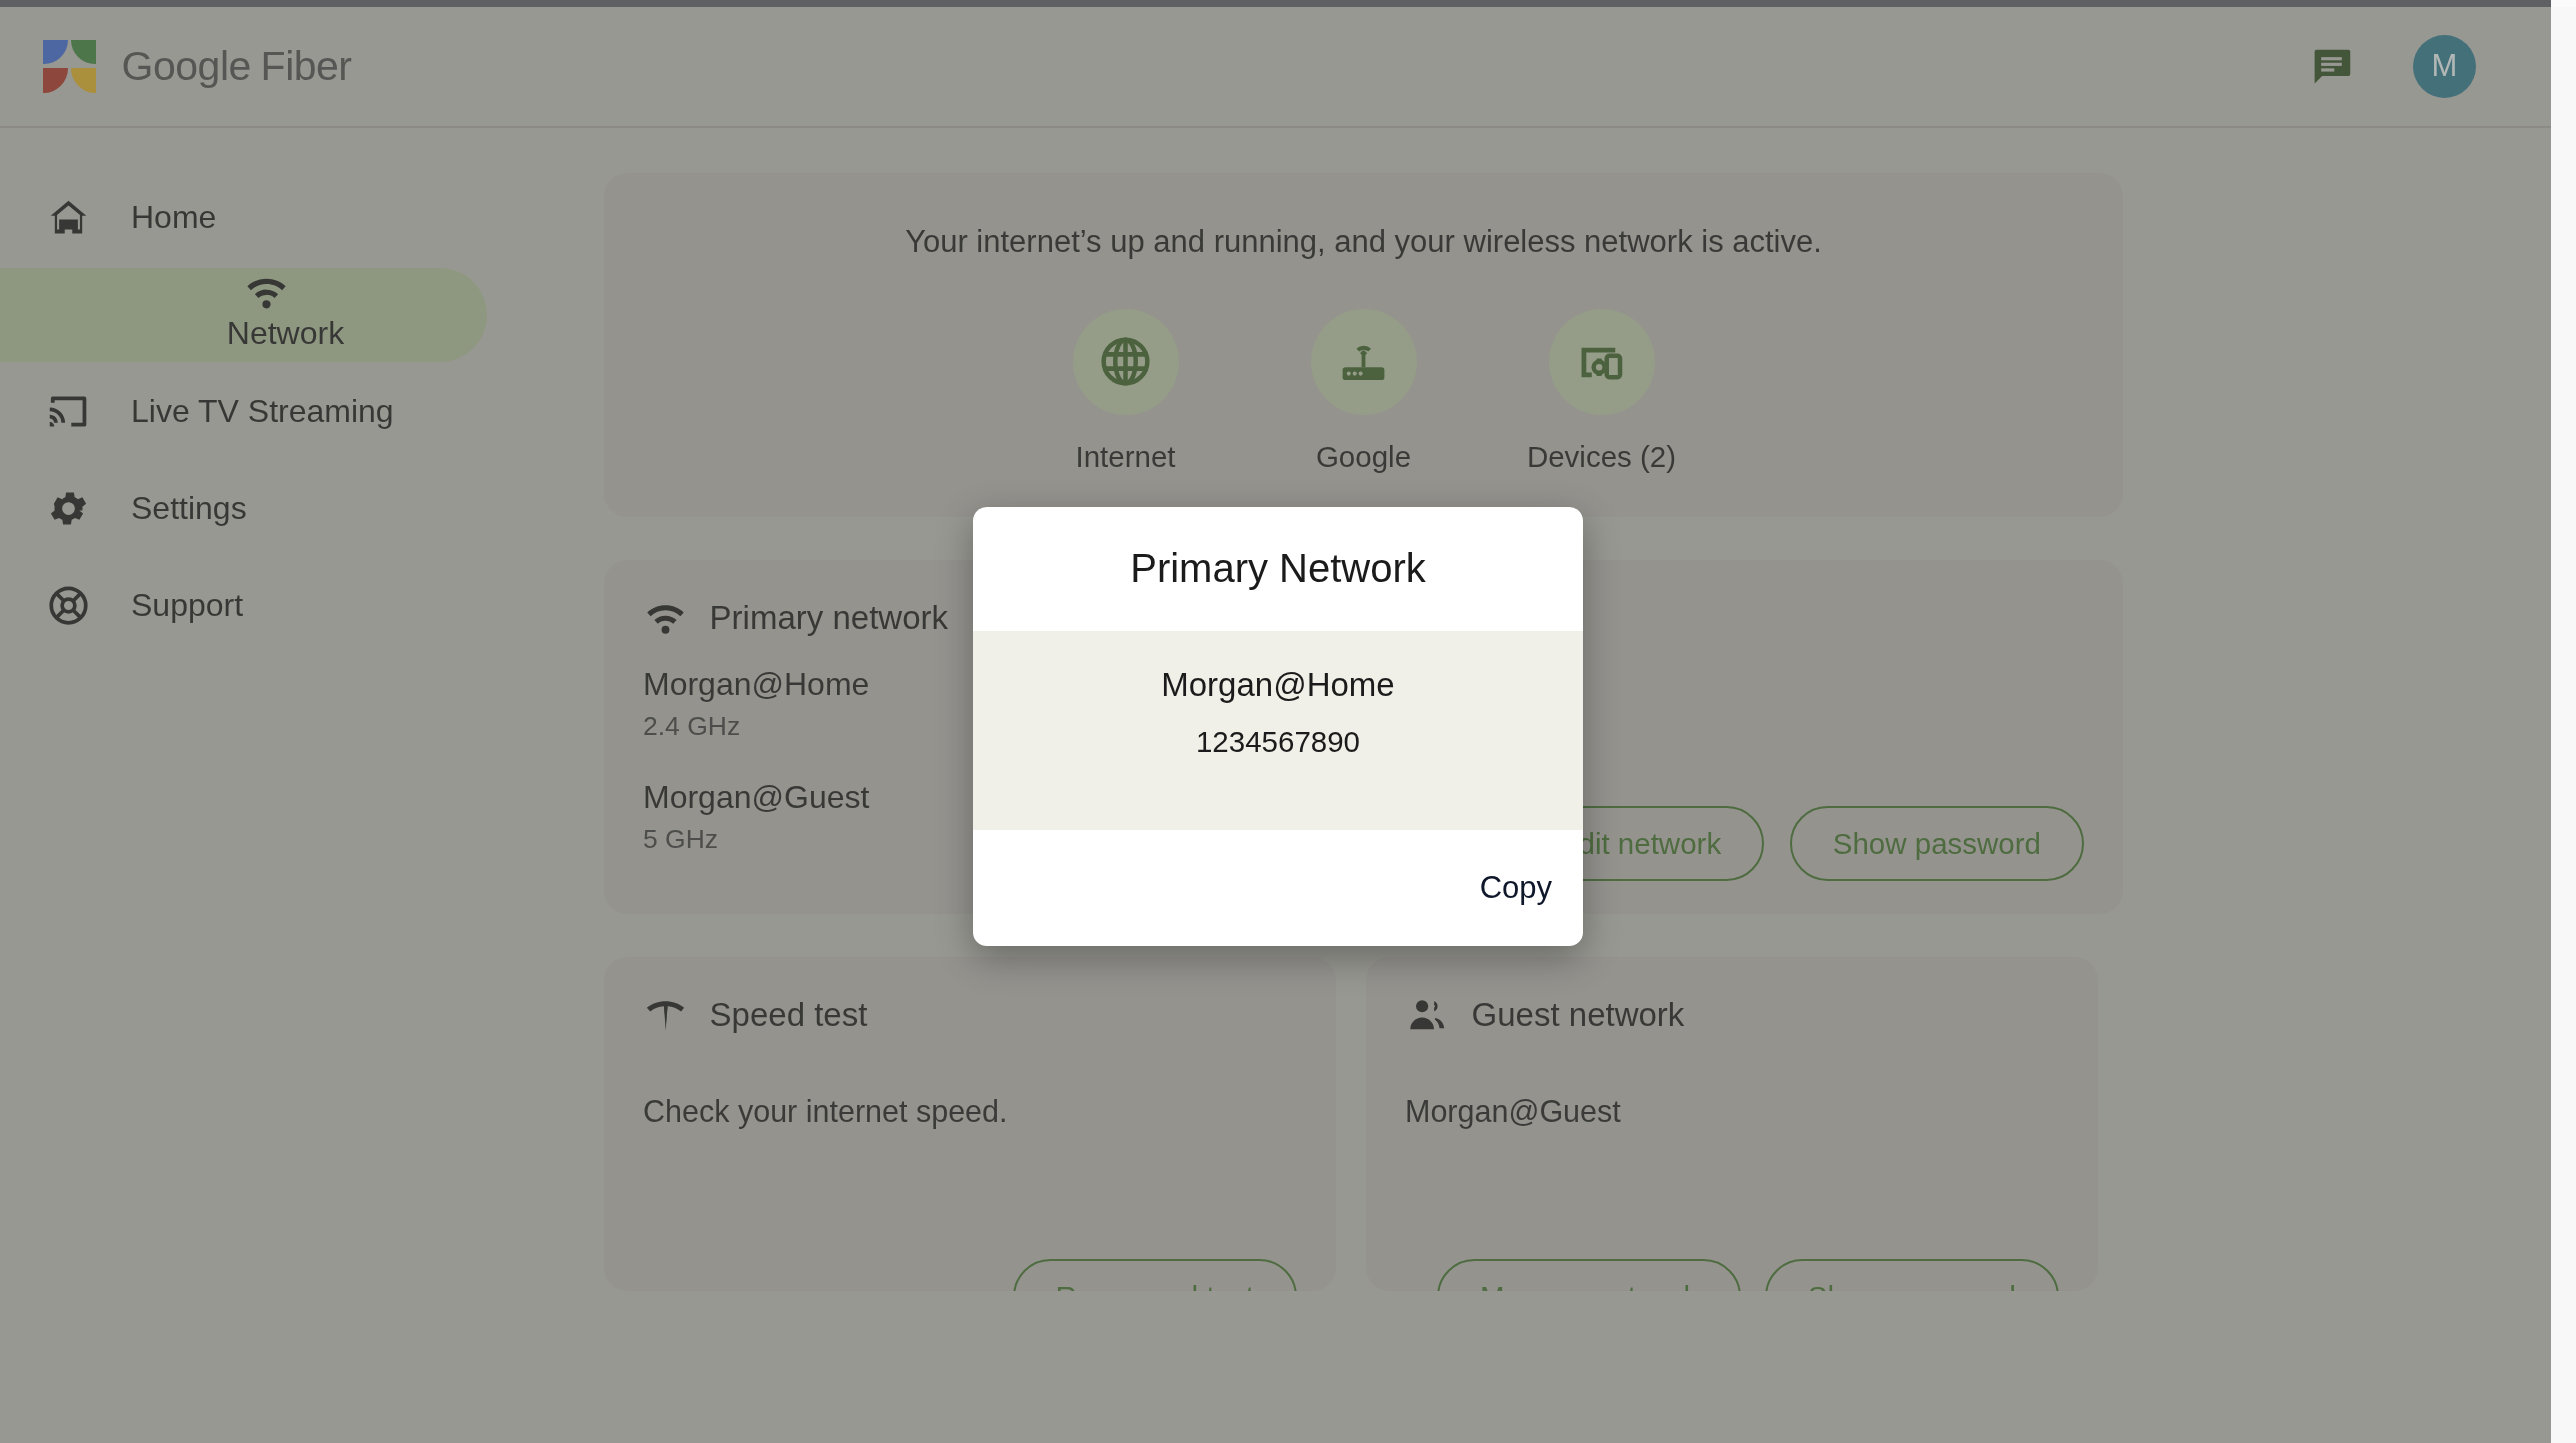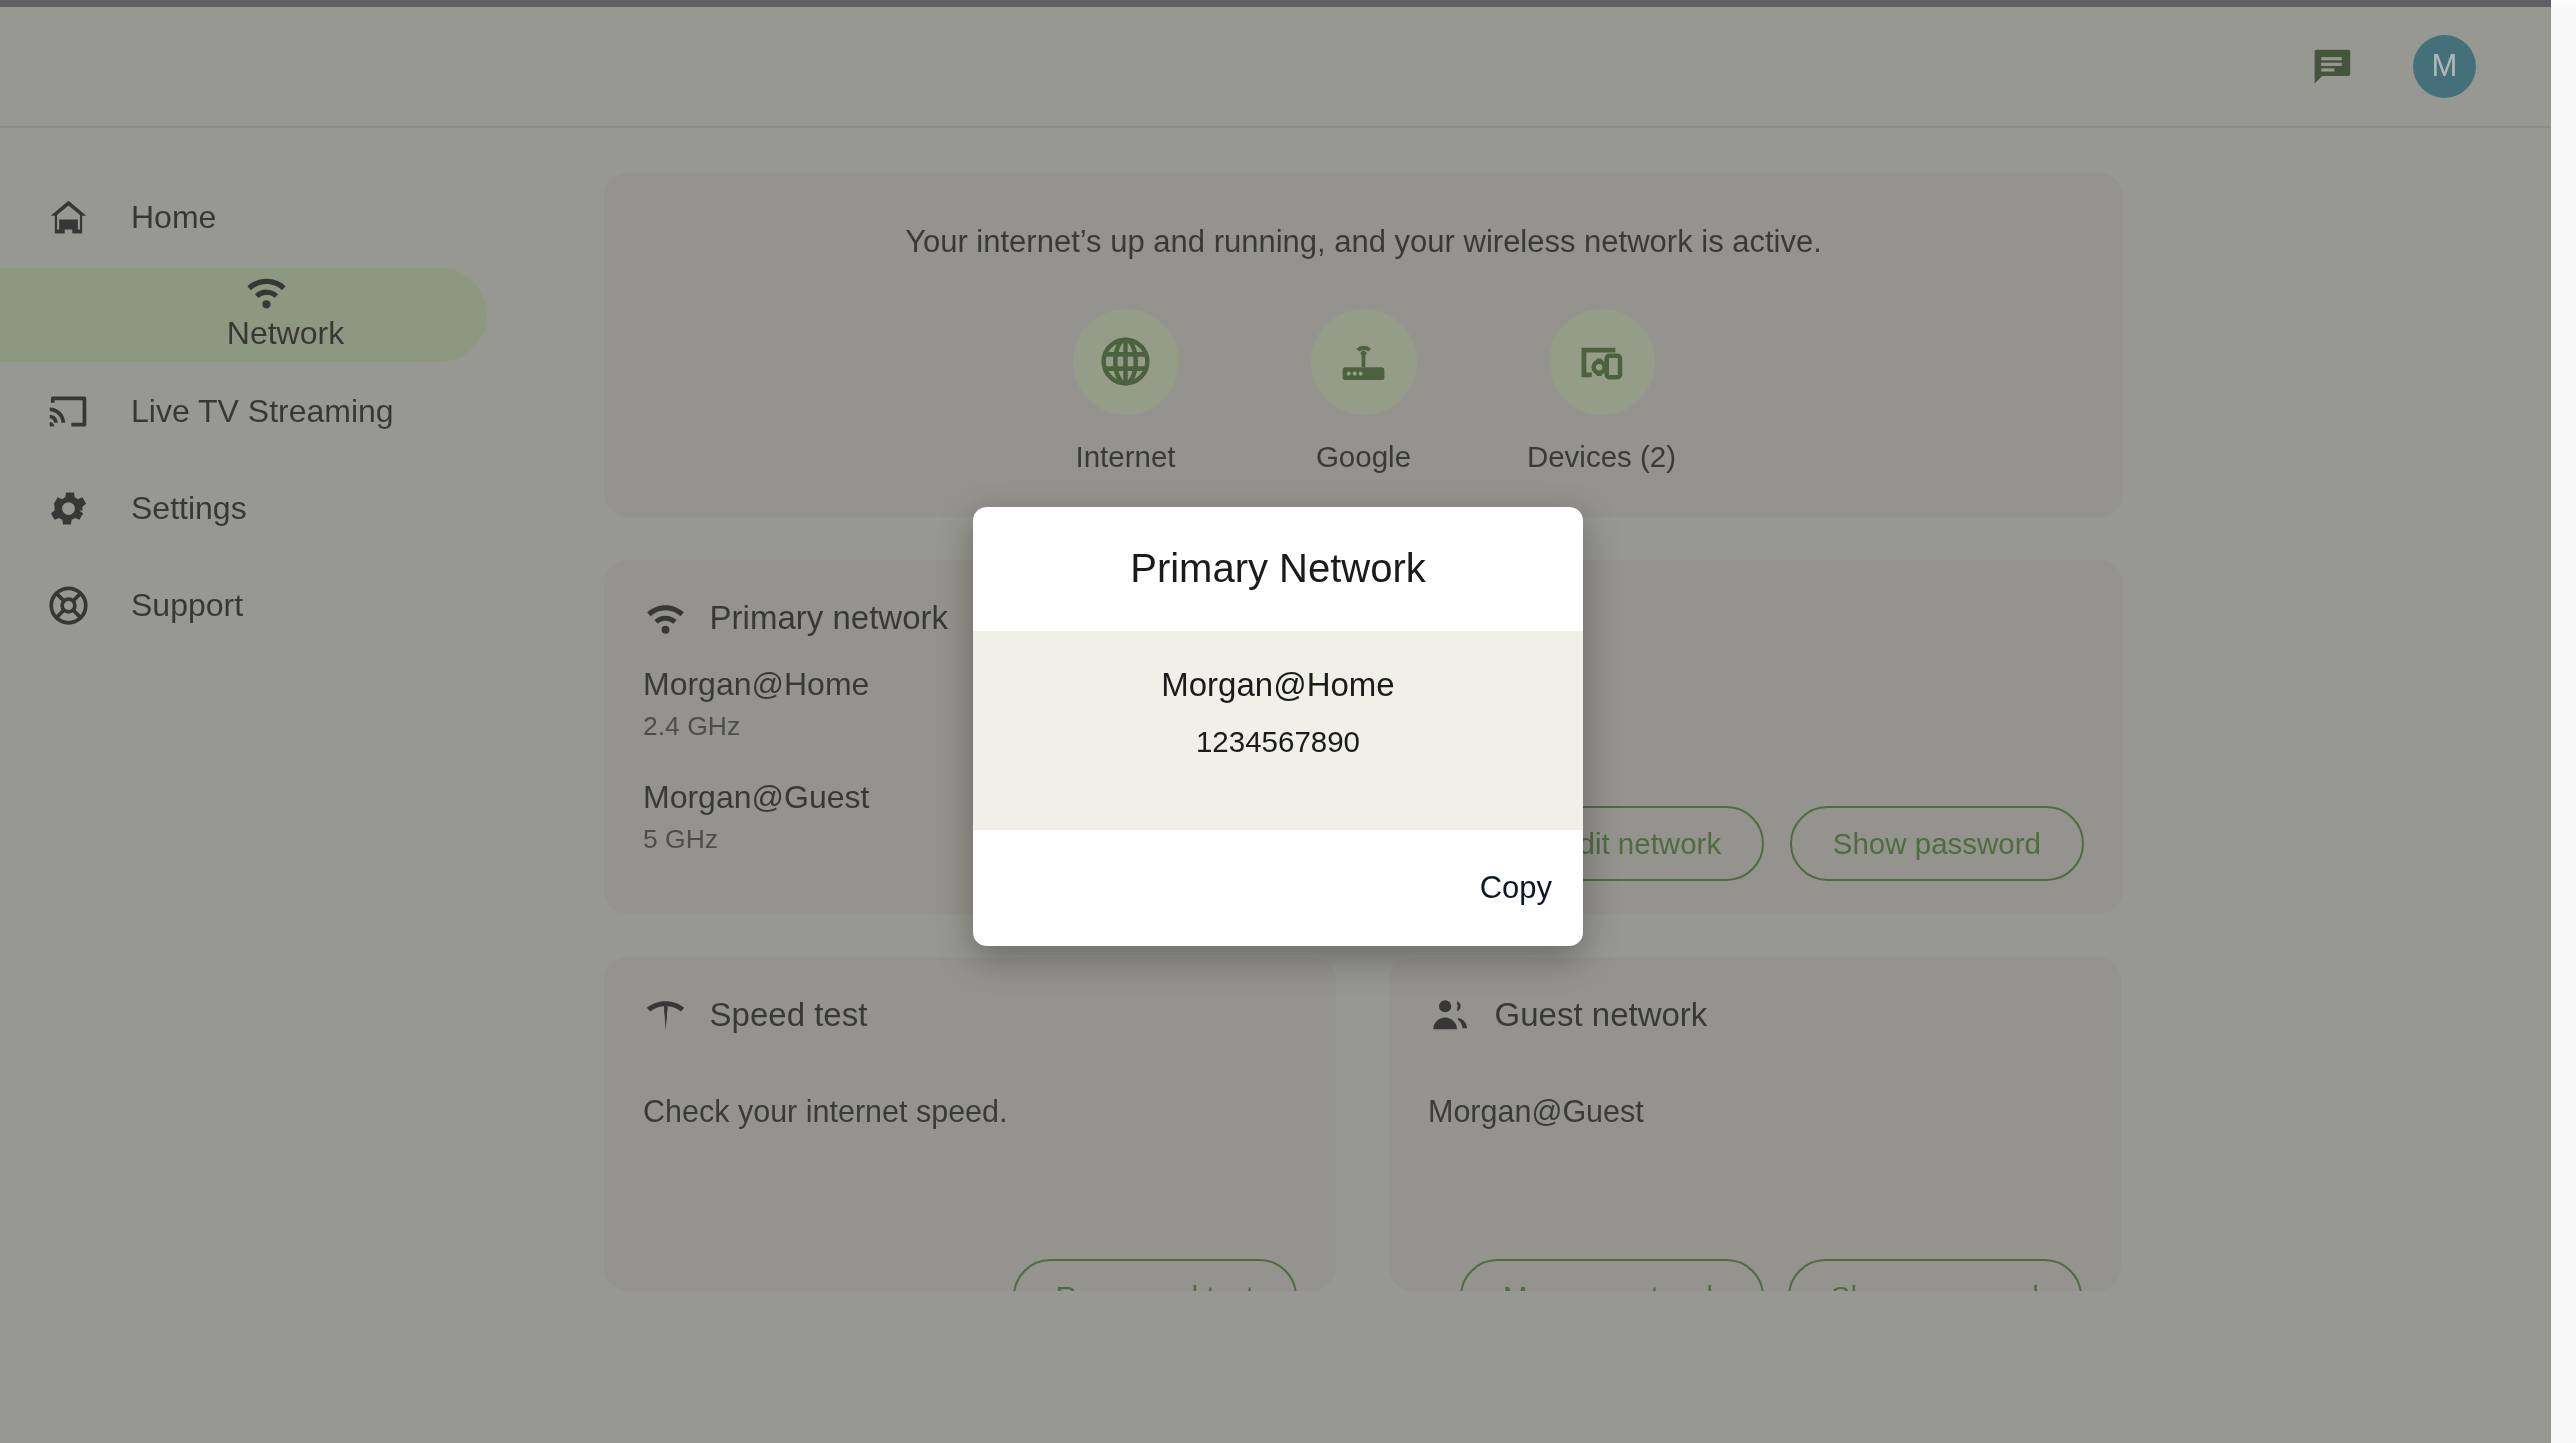--- a/index.html
+++ b/index.html
@@ -194,21 +194,21 @@
     font-size: 29.5px;
     font-family: inherit;
     padding: 18.7px 41px;
     white-space: nowrap;
     cursor: pointer;
   }
 
   
   .bottom-row {
     margin-top: 43px;
-    display: flex; gap: 53px;
+    display: flex; gap: 30px;
   }
   .bottom-card {
     width: 732px;
     height: 334px;
     padding: 35px 39px;
     position: relative;
     overflow: hidden;
   }
   .bottom-sub {
     margin-top: 57px;
@@ -266,20 +266,31 @@
 <body>
 
 <div id="root">
 
   <div class="top-strip"></div>
   <div class="scroll-gutter"></div>
 
   <div id="viewport">
 
     <div class="header">
+      <div class="brand">
+        <div class="gf-logo">
+          <i class="gf-q1"></i>
+            <i class="gf-q2"></i>
+            <i class="gf-q3"></i>
+            <i class="gf-q4"></i>
+        </div>
+        <div class="brand-text">
+          <span class="lt">Google</span><span class="fiber">Fiber</span>
+        </div>
+      </div>
 
       <div class="header-right">
         <div class="chat-btn">
           <svg width="45" height="45" viewBox="0 0 24 24" aria-hidden="true">
             <path d="M3 3h18a1 1 0 0 1 1 1v12a1 1 0 0 1-1 1H7l-4 4V4a1 1 0 0 1 1-1z" fill="#2c4a20"></path>
             <rect x="6.5" y="7" width="11" height="1.7" fill="#aeada8"></rect>
             <rect x="6.5" y="10" width="11" height="1.7" fill="#aeada8"></rect>
             <rect x="6.5" y="13" width="7" height="1.7" fill="#aeada8"></rect>
           </svg>
         </div>

